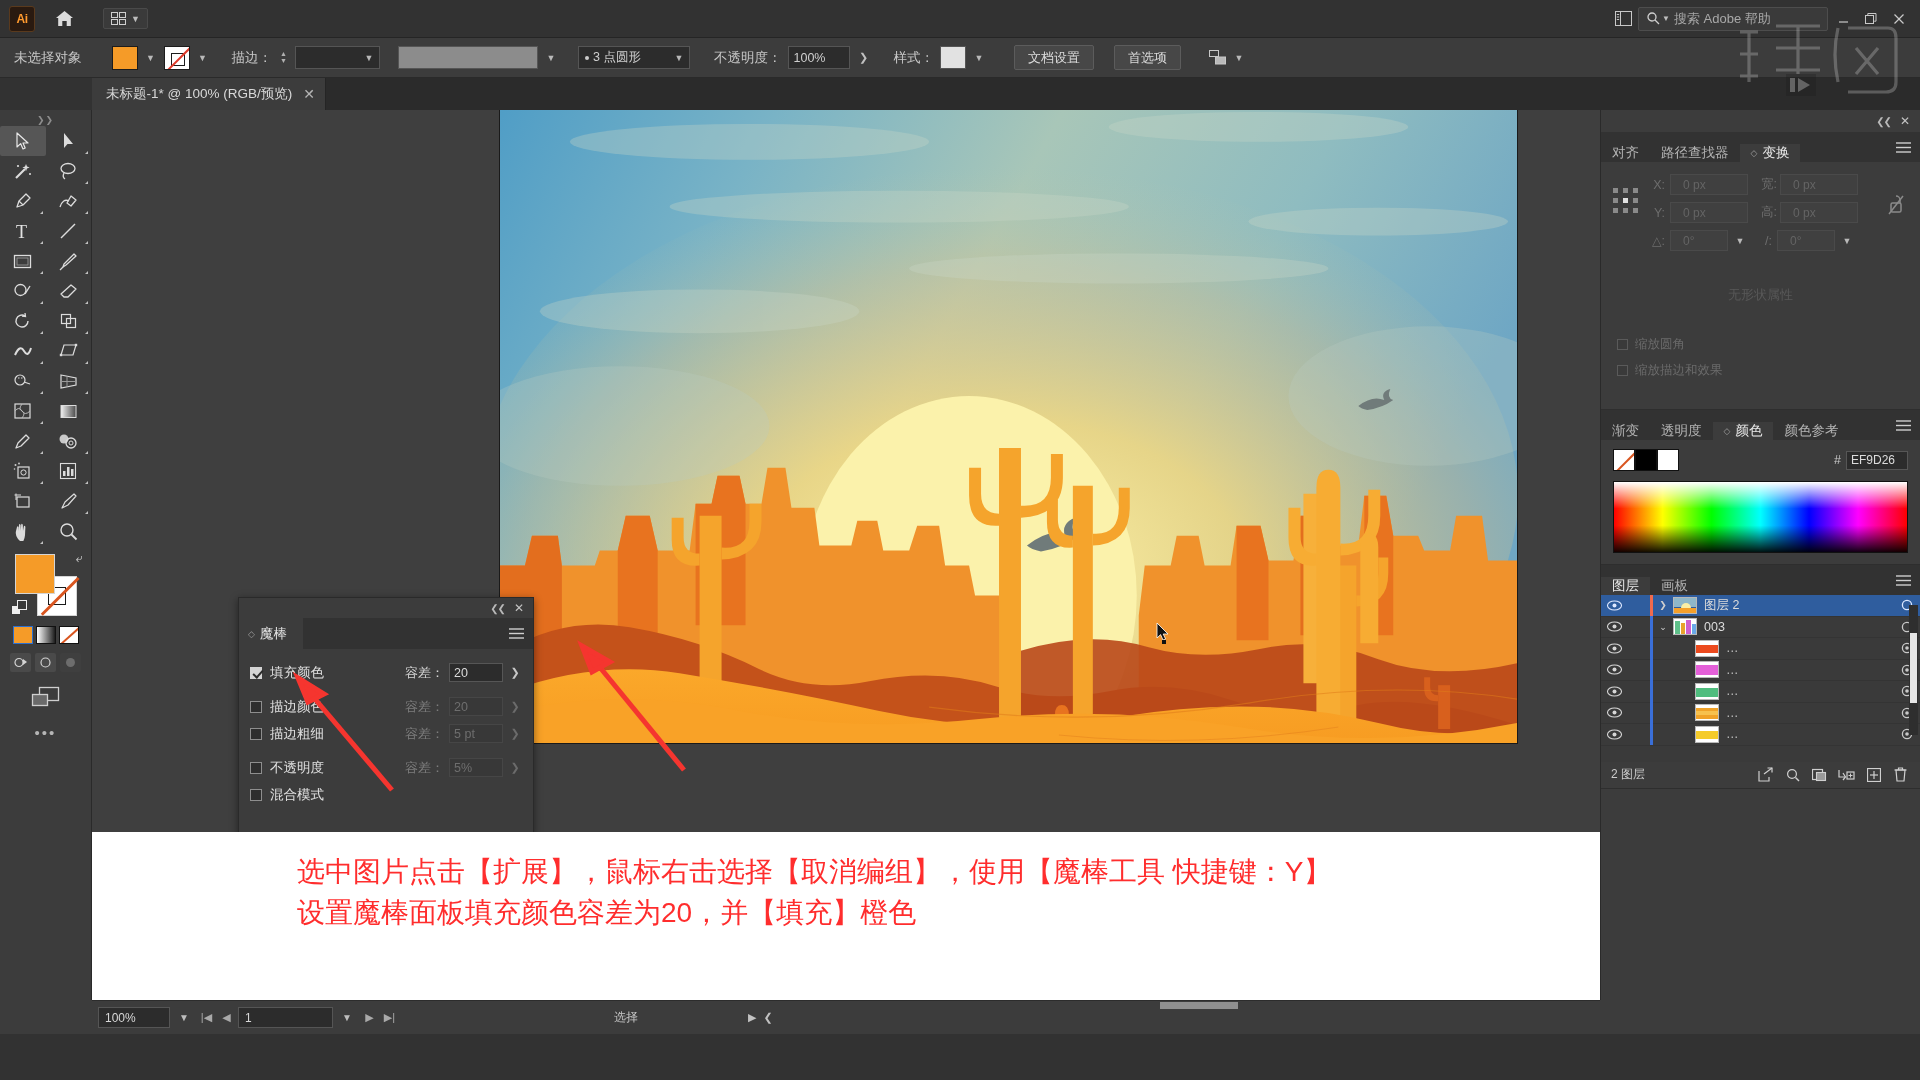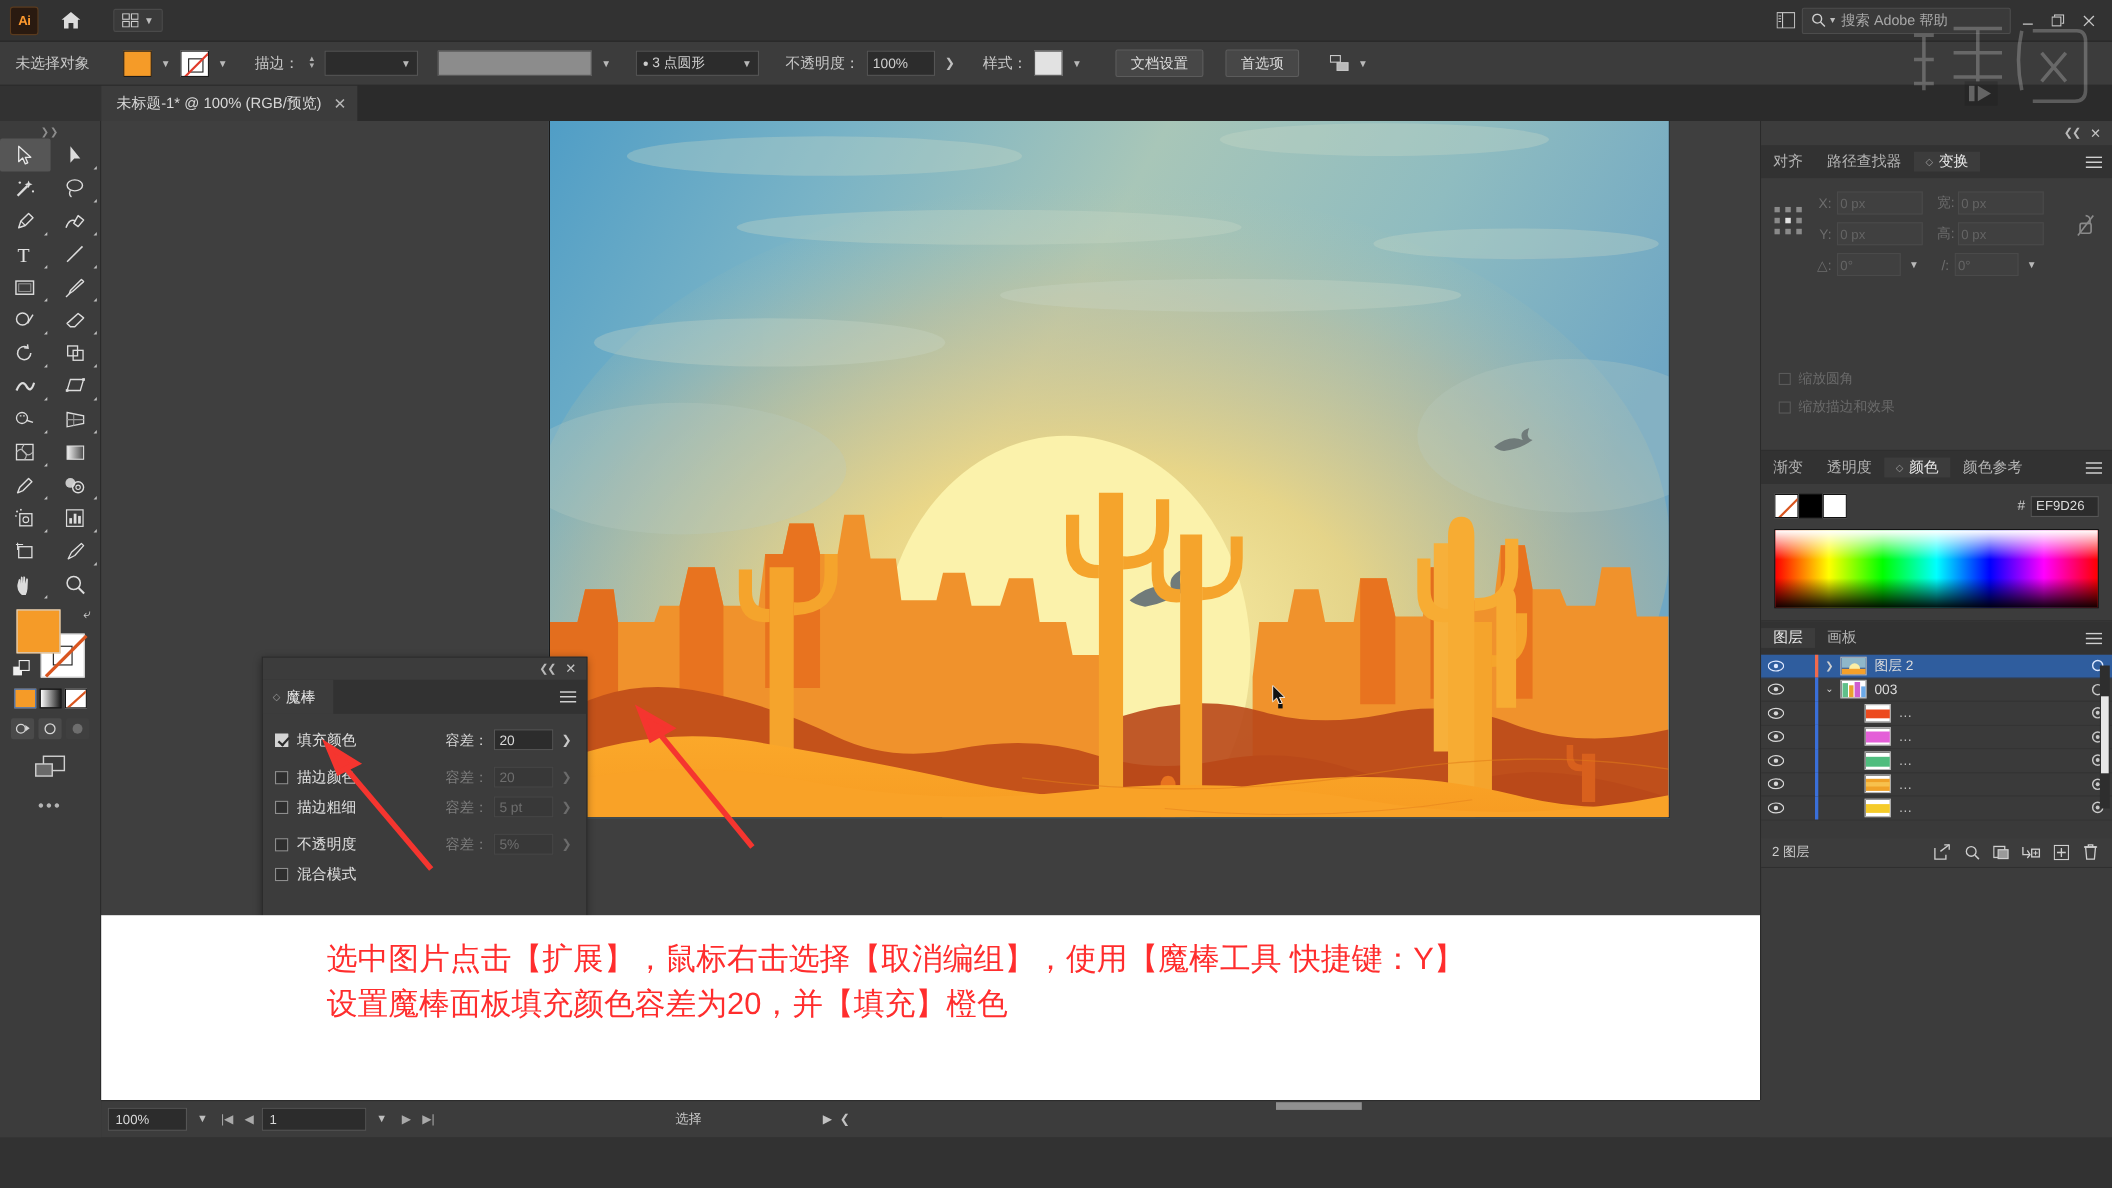--- a/index.html
+++ b/index.html
@@ -160,33 +160,33 @@
   }
   .mw-inp.dim { background:#383838; border-color:#464646; color:#6e6e6e; }
   .mw-arr { width:14px; text-align:center; color:#c8c8c8; font-size:11px; }
   .mw-arr.dim { color:#6b6b6b; }
   .mw-gap { height:7px; }
 
   
   .rightdock { position:absolute; left:1600px; top:110px; width:320px; height:890px; background:#3c3c3c; border-left:1px solid #2a2a2a; }
   .pnl { background:#3c3c3c; border-bottom:1px solid #2e2e2e; }
   .pnl-top { height:22px; display:flex; align-items:center; justify-content:flex-end; gap:9px; padding-right:10px; }
-  .pnl-tabs { height:30px; background:#323232; display:flex; align-items:center; position:relative; }
+  .pnl-tabs { height:30px; background:#323232; display:flex; align-items:flex-end; position:relative; }
   .ptab { display:flex; align-items:center; gap:5px; padding:0 11px; font-size:13.5px; color:#b4b4b4; }
   .ptab.active { background:#3c3c3c; color:#eaeaea; }
   .pdot { color:#9a9a9a; font-size:9px; }
   .pmenu { position:absolute; right:9px; top:9px; }
 
   
   .xf-body { position:relative; height:150px; padding:12px 14px 0 14px; }
   .ref-grid { position:absolute; left:12px; top:26px; width:26px; height:26px; }
   .xf-fields { margin-left:36px; }
   .xf-line { display:flex; align-items:center; gap:5px; margin-bottom:7px; }
   .xf-lb { width:14px; font-size:12.5px; color:#6d6d6d; text-align:right; }
-  .xf-inp { width:78px; height:21px; background:#404040; border:1px solid #4a4a4a; color:#646464; font-size:12px; display:flex; align-items:center; padding-left:2px; }
+  .xf-inp { width:78px; height:21px; background:#404040; border:1px solid #4a4a4a; color:#646464; font-size:12px; display:flex; align-items:center; padding-left:12px; }
   .xf-lock { position:absolute; right:16px; top:32px; color:#8a8a8a; }
   .xf-chk { display:flex; align-items:center; gap:7px; margin:9px 0 0 2px; font-size:12.5px; color:#6a6a6a; }
   .xf-cbx { width:11px;height:11px;border:1px solid #5a5a5a;background:#3a3a3a; }
   .xf-noattr { text-align:center; font-size:13px; color:#585858; padding-top:28px; }
 
   
   .clr-body { padding:9px 12px 11px 12px; }
   .clr-row { display:flex; align-items:center; }
   .clr-none { width:22px; height:22px; background:#fff; border:1px solid #111; position:relative; overflow:hidden; }
   .clr-none:after { content:""; position:absolute; left:-3px; top:10px; width:32px; height:2px; background:#d9551f; transform:rotate(-45deg); }
@@ -912,20 +912,21 @@
         </div>
 
         <div class="xf-lock">
           <svg width="16" height="22" viewBox="0 0 16 22">
               <path d="M8 2 a4 4 0 0 1 4 4 v3" fill="none" stroke="#8a8a8a" stroke-width="1.5"></path>
               <rect x="3" y="9" width="10" height="9" rx="1.5" fill="none" stroke="#8a8a8a" stroke-width="1.5"></rect>
               <line x1="1" y1="20" x2="15" y2="2" stroke="#8a8a8a" stroke-width="1.5"></line>
             </svg>
         </div>
 
+        <div class="xf-noattr">无形状属性</div>
       </div>
 
       <div style="position:absolute;left:14px;bottom:30px;">
         <div class="xf-chk">
           <span class="xf-cbx"></span>
           <span>缩放圆角</span>
         </div>
         <div class="xf-chk">
           <span class="xf-cbx"></span>
           <span>缩放描边和效果</span>

